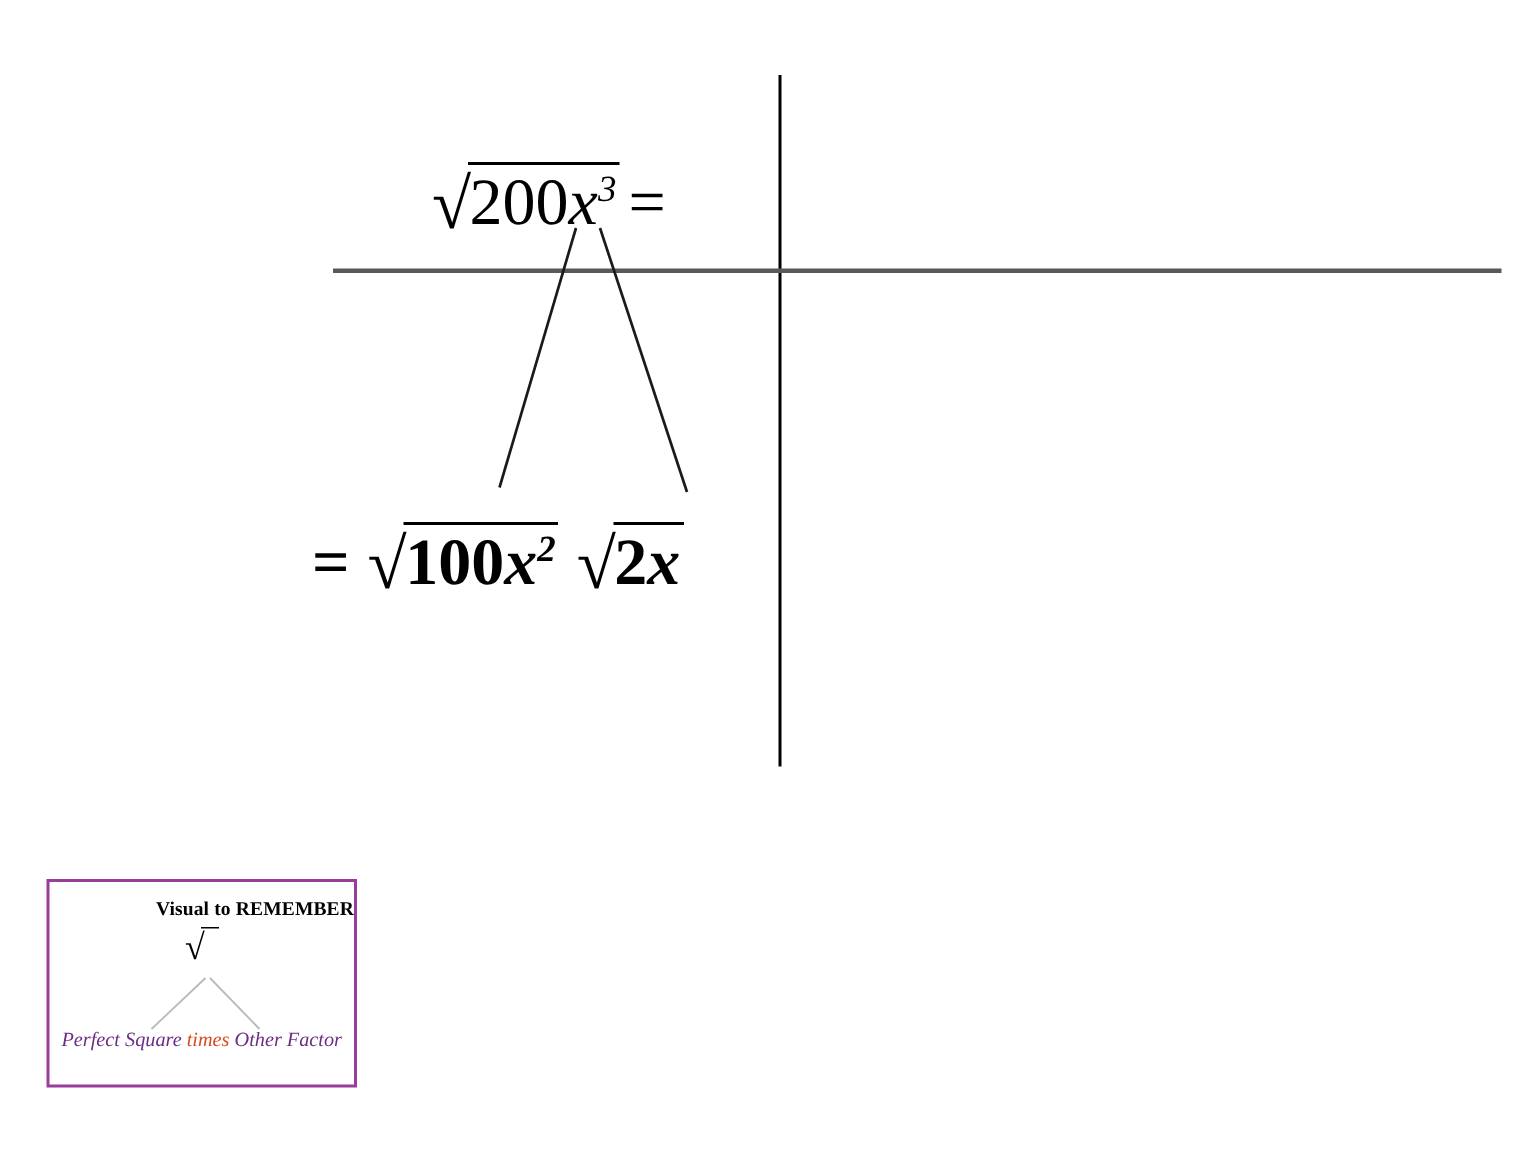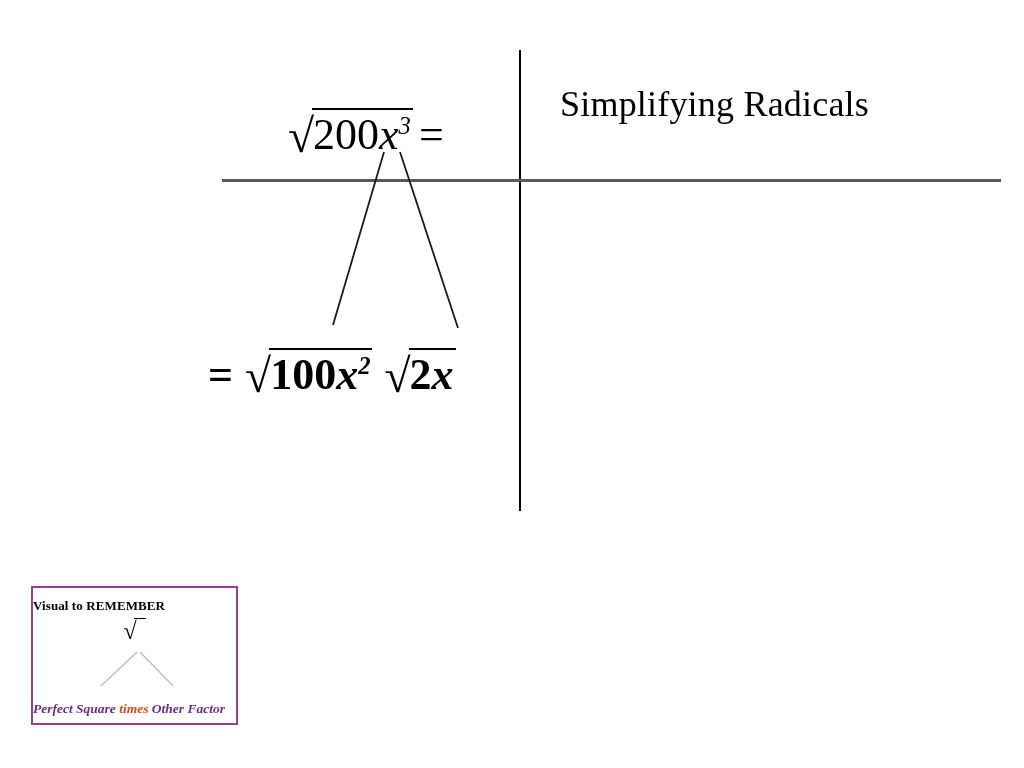--- a/index.html
+++ b/index.html
@@ -124,21 +124,21 @@
     height: 139px;
     border: 2px solid #993d9b;
     background: #ffffff;
     box-sizing: border-box;
   }
   .visual-title {
     position: absolute;
     left: 0;
     right: 0;
     top: 10px;
-    text-align: left;
+    text-align: right;
     font-size: 13px;
     font-weight: bold;
     letter-spacing: 0.1px;
   }
   .visual-root {
     position: absolute;
     left: 0;
     right: 0;
     top: 30px;
     text-align: center;
@@ -180,40 +180,39 @@
     color: #c1121f;
     font-size: 16px;
     display: inline-block;
     padding: 0 3px;
     vertical-align: 0.12em;
   }
   .visual-caption {
     position: absolute;
     left: 0;
     right: 0;
-    bottom: 6px;
-    text-align: left;
+    bottom: 22px;
+    text-align: center;
     font-size: 13.5px;
-    font-weight: bold;
+    font-weight: normal;
     font-style: italic;
     white-space: nowrap;
   }
   .cap-purple { color: #6d2d86; }
   .cap-red { color: #d9481f; }
 </style>
 </head>
 <body>
 
 <div class="slide">
 
   <div class="v-divider"></div>
 
   <div class="h-divider"></div>
 
-  <div class="title">Simplifying Radicals</div>
 
   <div class="math eq1">
     <span class="radical"><span class="rad-sign">√</span><span class="rad-body"><span class="num">200</span><span>x</span><sup class="exp">3</sup></span></span><span class="op">=</span>
   </div>
 
   <svg class="branch-svg" viewBox="0 0 160 195">
     <line x1="64" y1="12" x2="13" y2="185" stroke="#1a1a1a" stroke-width="1.8"></line>
     <line x1="80" y1="12" x2="138" y2="188" stroke="#1a1a1a" stroke-width="1.8"></line>
   </svg>
 

